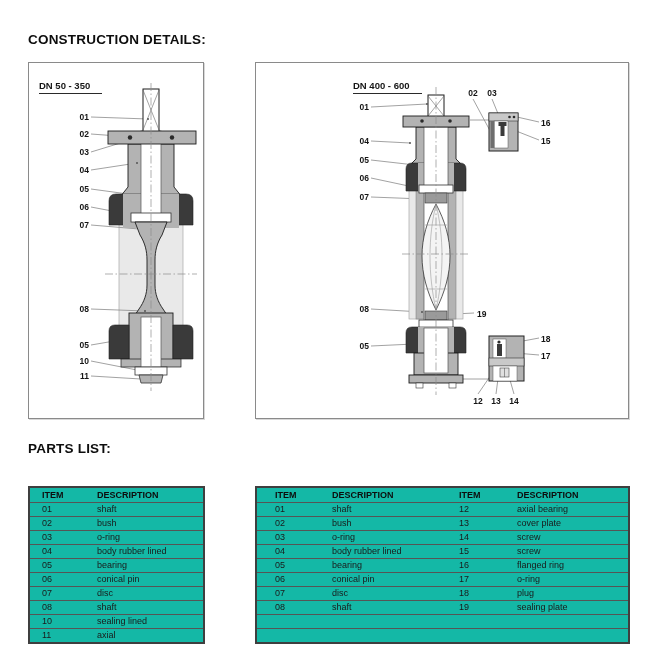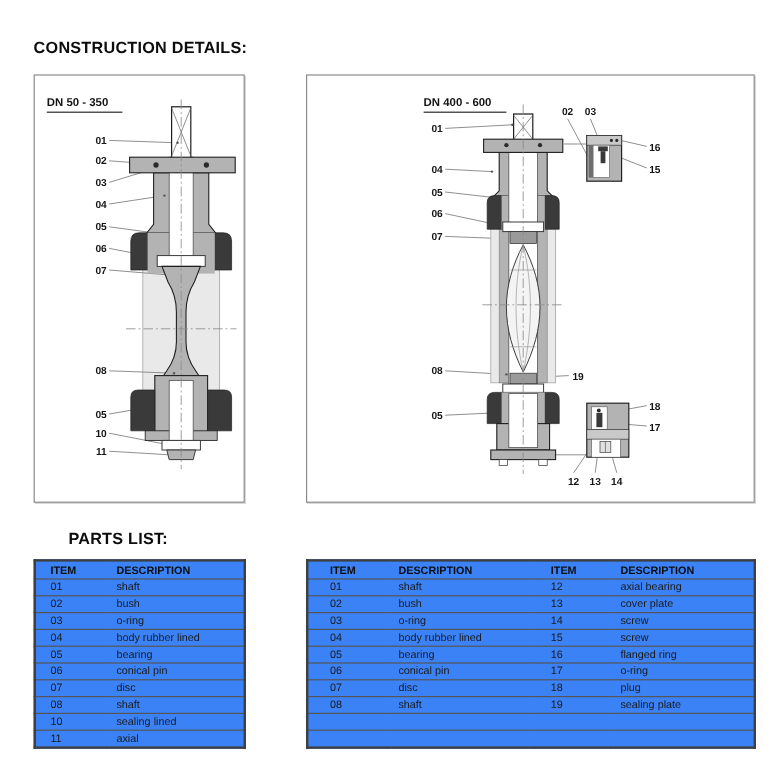--- a/index.html
+++ b/index.html
@@ -22,21 +22,21 @@
     border-bottom:1px solid #2a2a2a;padding:0 12px 2px 0;white-space:nowrap;
   }
   .callout{
     position:absolute;font-size:8.5px;font-weight:700;color:#151515;
     width:16px;text-align:right;line-height:10px;white-space:nowrap;
   }
   .callout.ctr{text-align:center;}
   .callout.lft{text-align:left;}
   .parts-table{
     position:absolute;border-collapse:collapse;table-layout:fixed;
-    border:2px solid #3f3f3f;background:#3b82f6;
+    border:2px solid #3f3f3f;background:#14b8a6;margin-top:20px;
   }
   .parts-table th,.parts-table td{
     border-top:1px solid #555;font-size:9px;height:13px;line-height:13px;
     padding:0;margin:0;text-align:left;vertical-align:middle;
     white-space:nowrap;overflow:hidden;color:#1a1a1a;font-weight:400;
   }
   .parts-table th{font-weight:700;height:14px;border-top:none;color:#0d0d0d;}
   #left-table{left:28px;top:466px;width:175px;}
   #right-table{left:255px;top:466px;width:373px;}
   #left-table th:nth-child(1),#left-table td:nth-child(1){padding-left:12px;}
@@ -241,21 +241,21 @@
   <span class="callout lft" style="left:285px;top:55px;">16</span>
   <span class="callout lft" style="left:285px;top:73px;">15</span>
   <span class="callout lft" style="left:285px;top:271px;">18</span>
   <span class="callout lft" style="left:285px;top:288px;">17</span>
   <span class="callout lft" style="left:221px;top:246px;">19</span>
   <span class="callout ctr" style="left:214px;top:333px;">12</span>
   <span class="callout ctr" style="left:232px;top:333px;">13</span>
   <span class="callout ctr" style="left:250px;top:333px;">14</span>
 </div>
 
-<div class="heading" style="left:28px;top:441px;margin-left:29px;">PARTS LIST:</div>
+<div class="heading" style="left:28px;top:441px;">PARTS LIST:</div>
 
 <table class="parts-table" id="left-table">
   <colgroup>
       <col style="width:62px">
       <col style="width:113px">
     </colgroup>
   <thead>
     <tr>
       <th>ITEM</th>
       <th>DESCRIPTION</th>

